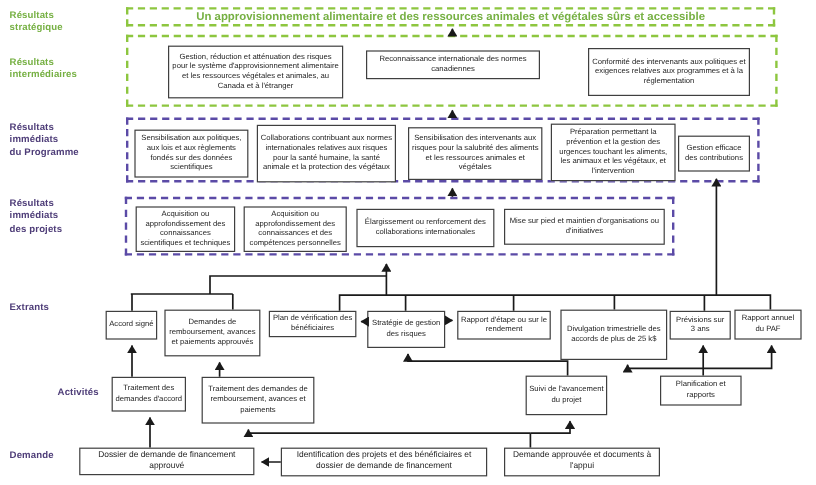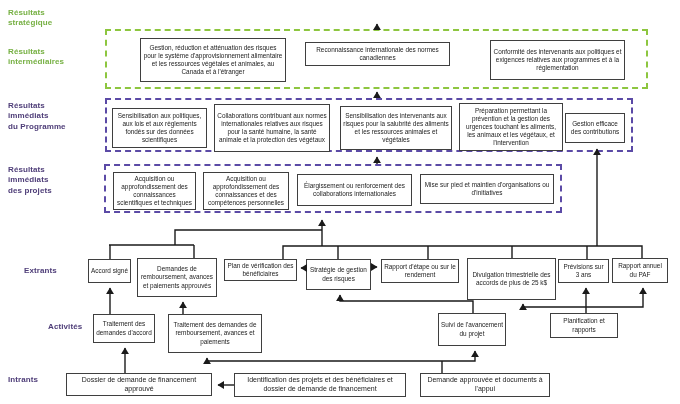--- a/index.html
+++ b/index.html
@@ -36,24 +36,25 @@
   <div class="rowlabel green" style="left:8px;top:8px;">Résultats
 stratégique</div>
   <div class="rowlabel green" style="left:8px;top:47px;">Résultats
 intermédiaires</div>
   <div class="rowlabel purple" style="left:8px;top:101px;">Résultats
 immédiats
 du Programme</div>
   <div class="rowlabel purple" style="left:8px;top:165px;">Résultats
 immédiats
 des projets</div>
-  <div class="rowlabel purple" style="left:8px;top:266px;margin-left:16px;">Extrants</div>
+  <div class="rowlabel purple" style="left:8px;top:251px;">Extrants</div>
   <div class="rowlabel purple" style="left:8px;top:322px;margin-left:40px;">Activités</div>
-  <div class="rowlabel purple" style="left:8px;top:375px;">Intrants</div>
+  <div class="rowlabel purple" style="left:8px;top:375px;">Demande</div>
 
+  <div class="strategic-box" style="left:105px;top:6px;width:541px;height:16px;">Un approvisionnement alimentaire et des ressources animales et végétales sûrs et accessible</div>
 
   <div class="container-dashed green" style="left:105px;top:29px;width:543px;height:60px;"></div>
   <div class="nodebox" style="left:140px;top:38px;width:146px;height:44px;">Gestion, réduction et atténuation des risques pour le système d'approvisionnement alimentaire et les ressources végétales et animales, au Canada et à l'étranger</div>
   <div class="nodebox" style="left:305px;top:42px;width:145px;height:24px;">Reconnaissance internationale des normes canadiennes</div>
   <div class="nodebox" style="left:490px;top:40px;width:135px;height:40px;">Conformité des intervenants aux politiques et exigences relatives aux programmes et à la réglementation</div>
 
   <div class="container-dashed purple" style="left:105px;top:98px;width:528px;height:54px;"></div>
   <div class="nodebox" style="left:112px;top:108px;width:95px;height:40px;">Sensibilisation aux politiques, aux lois et aux règlements fondés sur des données scientifiques</div>
   <div class="nodebox" style="left:214px;top:104px;width:116px;height:48px;">Collaborations contribuant aux normes internationales relatives aux risques pour la santé humaine, la santé animale et la protection des végétaux</div>
   <div class="nodebox" style="left:340px;top:106px;width:112px;height:44px;">Sensibilisation des intervenants aux risques pour la salubrité des aliments et les ressources animales et végétales</div>

